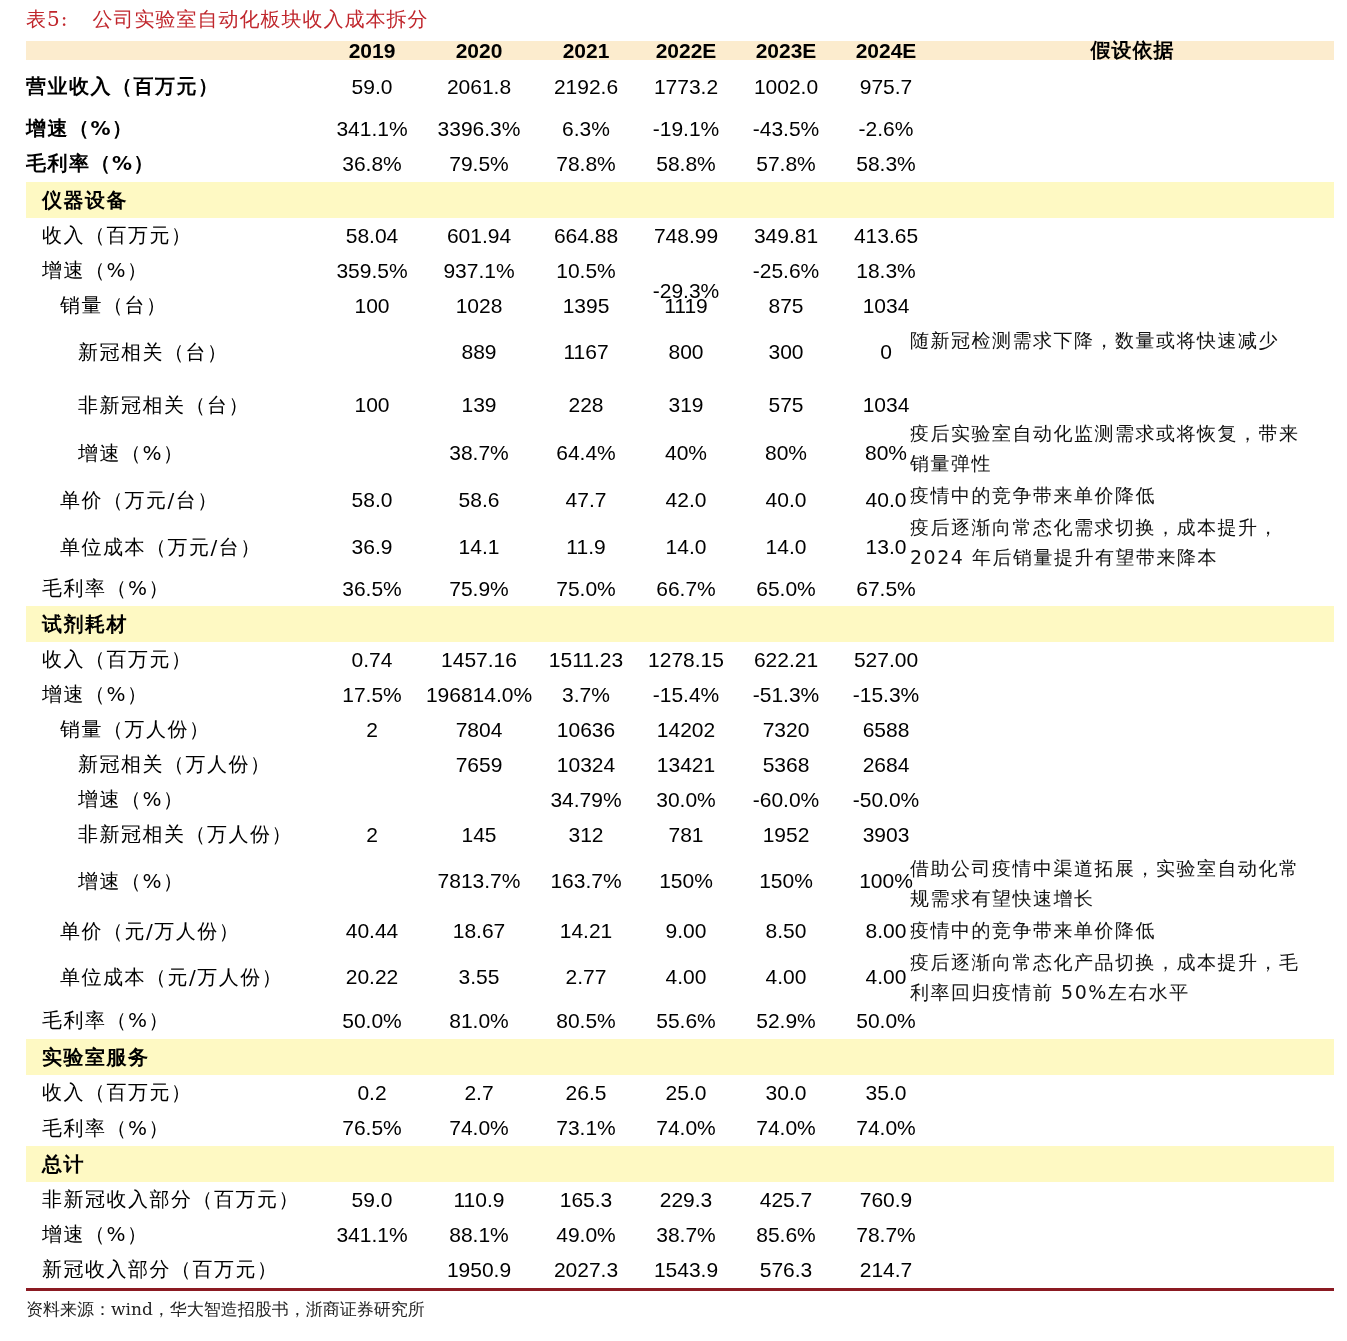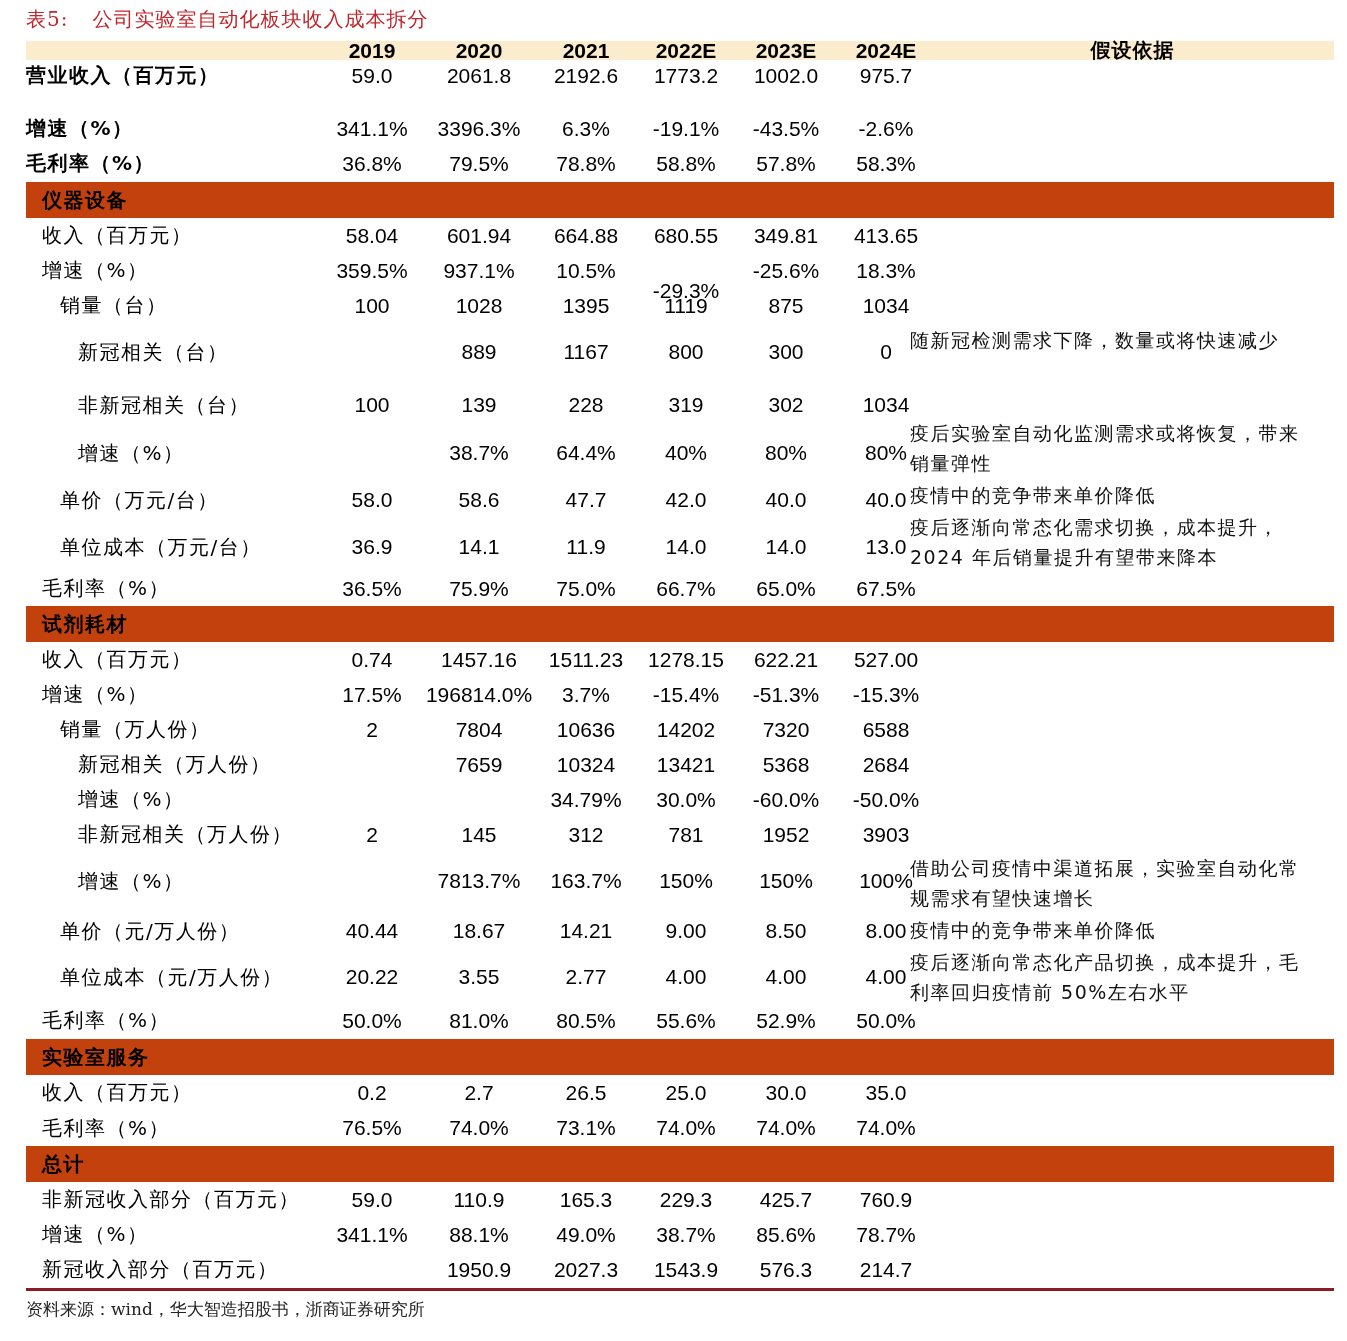--- a/index.html
+++ b/index.html
@@ -4,21 +4,21 @@
 <style>
   html, body { margin: 0; padding: 0; background: #ffffff; }
   body { width: 1347px; height: 1341px; position: relative; overflow: hidden;
          font-family: "Liberation Sans", "DejaVu Sans", sans-serif; color: #000; }
   .title { position: absolute; left: 26px; top: 6px; font-family: "DejaVu Serif", "Liberation Serif", serif;
            font-size: 20px; color: #c0272d; letter-spacing: 1px; white-space: nowrap; }
   .title .num { margin-right: 24px; }
   .tbl { position: absolute; left: 26px; top: 41px; width: 1308px; }
   .row { position: absolute; left: 0; width: 1308px; }
   .row.header { background: #fcecce; }
-  .row.section { background: #c2410c; }
+  .row.section { background: #fef9c3; }
   .cell { position: absolute; top: 0; height: 100%; display: flex; align-items: center; white-space: nowrap; }
   .label { left: 0; font-family: "DejaVu Sans", sans-serif; font-size: 20px; letter-spacing: 1.5px; }
   .label.bold { font-weight: bold; }
   .num-cell { justify-content: center; font-size: 21px; width: 104px; }
   .header .num-cell { font-weight: bold; }
   .basis-h { left: 905px; width: 403px; justify-content: center; font-weight: bold; font-size: 20px; font-family: "DejaVu Sans", sans-serif; letter-spacing: 1px; }
   .note { position: absolute; left: 910px; font-family: "DejaVu Sans", sans-serif; font-size: 19px;
           line-height: 30px; letter-spacing: 1.5px; width: 395px; color: #111; }
   .bottom-rule { position: absolute; left: 26px; top: 1288px; width: 1308px; height: 3px; background: #8b1a22; }
   .source { position: absolute; left: 26px; top: 1298px; font-family: "DejaVu Serif", "Liberation Serif", serif;
@@ -34,21 +34,21 @@
 <div class="tbl" id="tbl">
     <div class="row header" style="top: 0px; height: 19px;">
       <div class="cell num-cell" style="left: 294px;">2019</div>
       <div class="cell num-cell" style="left: 401px;">2020</div>
       <div class="cell num-cell" style="left: 508px;">2021</div>
       <div class="cell num-cell" style="left: 608px;">2022E</div>
       <div class="cell num-cell" style="left: 708px;">2023E</div>
       <div class="cell num-cell" style="left: 808px;">2024E</div>
       <div class="cell basis-h">假设依据</div>
     </div>
-    <div class="row" style="top: 17px; height: 35px;">
+    <div class="row" style="top: 28px; height: 35px;">
       <div class="cell label bold" style="left: 0px;">营业收入（百万元）</div>
       <div class="cell num-cell" style="left: 294px;">59.0</div>
       <div class="cell num-cell" style="left: 401px;">2061.8</div>
       <div class="cell num-cell" style="left: 508px;">2192.6</div>
       <div class="cell num-cell" style="left: 608px;">1773.2</div>
       <div class="cell num-cell" style="left: 708px;">1002.0</div>
       <div class="cell num-cell" style="left: 808px;">975.7</div>
     </div>
     <div class="row" style="top: 70px; height: 35px;">
       <div class="cell label bold" style="left: 0px;">增速（%）</div>
@@ -69,21 +69,21 @@
       <div class="cell num-cell" style="left: 808px;">58.3%</div>
     </div>
     <div class="row section" style="top: 141px; height: 36px;">
       <div class="cell label bold" style="left: 16px;">仪器设备</div>
     </div>
     <div class="row" style="top: 177px; height: 35px;">
       <div class="cell label" style="left: 16px;">收入（百万元）</div>
       <div class="cell num-cell" style="left: 294px;">58.04</div>
       <div class="cell num-cell" style="left: 401px;">601.94</div>
       <div class="cell num-cell" style="left: 508px;">664.88</div>
-      <div class="cell num-cell" style="left: 608px;">680.55</div>
+      <div class="cell num-cell" style="left: 608px;">748.99</div>
       <div class="cell num-cell" style="left: 708px;">349.81</div>
       <div class="cell num-cell" style="left: 808px;">413.65</div>
     </div>
     <div class="row" style="top: 212px; height: 35px;">
       <div class="cell label" style="left: 16px;">增速（%）</div>
       <div class="cell num-cell" style="left: 294px;">359.5%</div>
       <div class="cell num-cell" style="left: 401px;">937.1%</div>
       <div class="cell num-cell" style="left: 508px;">10.5%</div>
       <div class="cell num-cell" style="left: 608px; margin-top: 20px;">-29.3%</div>
       <div class="cell num-cell" style="left: 708px;">-25.6%</div>
@@ -106,21 +106,21 @@
       <div class="cell num-cell" style="left: 608px;">800</div>
       <div class="cell num-cell" style="left: 708px;">300</div>
       <div class="cell num-cell" style="left: 808px;">0</div>
     </div>
     <div class="row" style="top: 340px; height: 48px;">
       <div class="cell label" style="left: 52px;">非新冠相关（台）</div>
       <div class="cell num-cell" style="left: 294px;">100</div>
       <div class="cell num-cell" style="left: 401px;">139</div>
       <div class="cell num-cell" style="left: 508px;">228</div>
       <div class="cell num-cell" style="left: 608px;">319</div>
-      <div class="cell num-cell" style="left: 708px;">302</div>
+      <div class="cell num-cell" style="left: 708px;">575</div>
       <div class="cell num-cell" style="left: 808px;">1034</div>
     </div>
     <div class="row" style="top: 388px; height: 48px;">
       <div class="cell label" style="left: 52px;">增速（%）</div>
       <div class="cell num-cell" style="left: 294px;"></div>
       <div class="cell num-cell" style="left: 401px;">38.7%</div>
       <div class="cell num-cell" style="left: 508px;">64.4%</div>
       <div class="cell num-cell" style="left: 608px;">40%</div>
       <div class="cell num-cell" style="left: 708px;">80%</div>
       <div class="cell num-cell" style="left: 808px;">80%</div>

